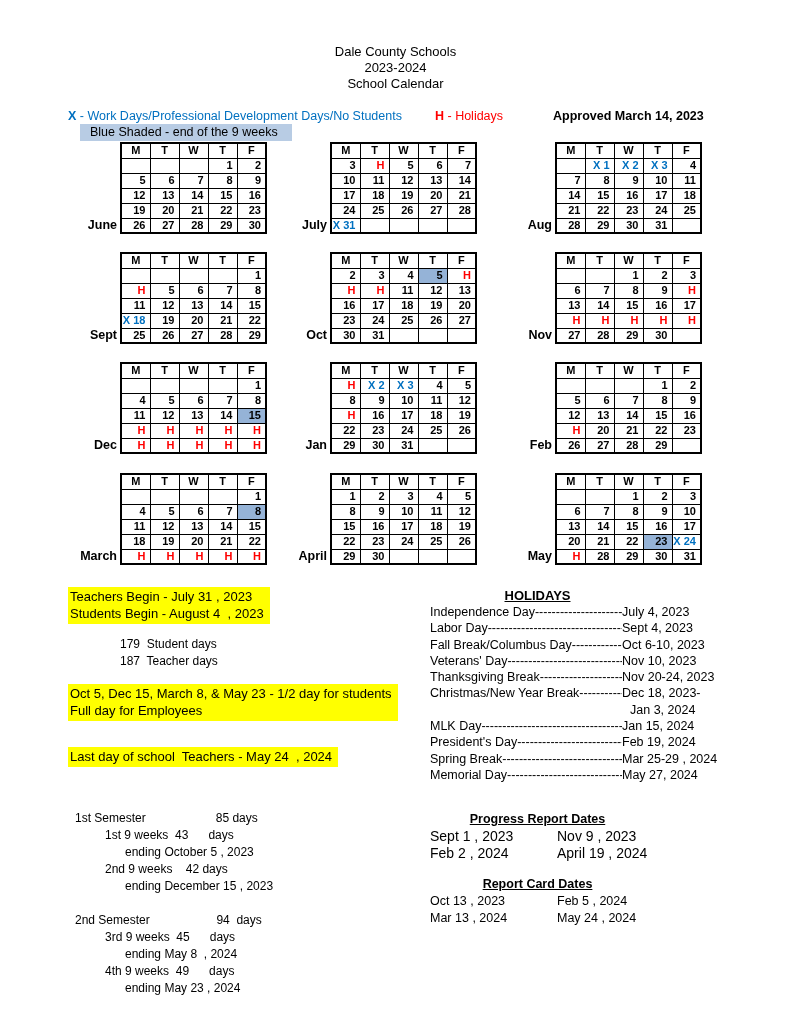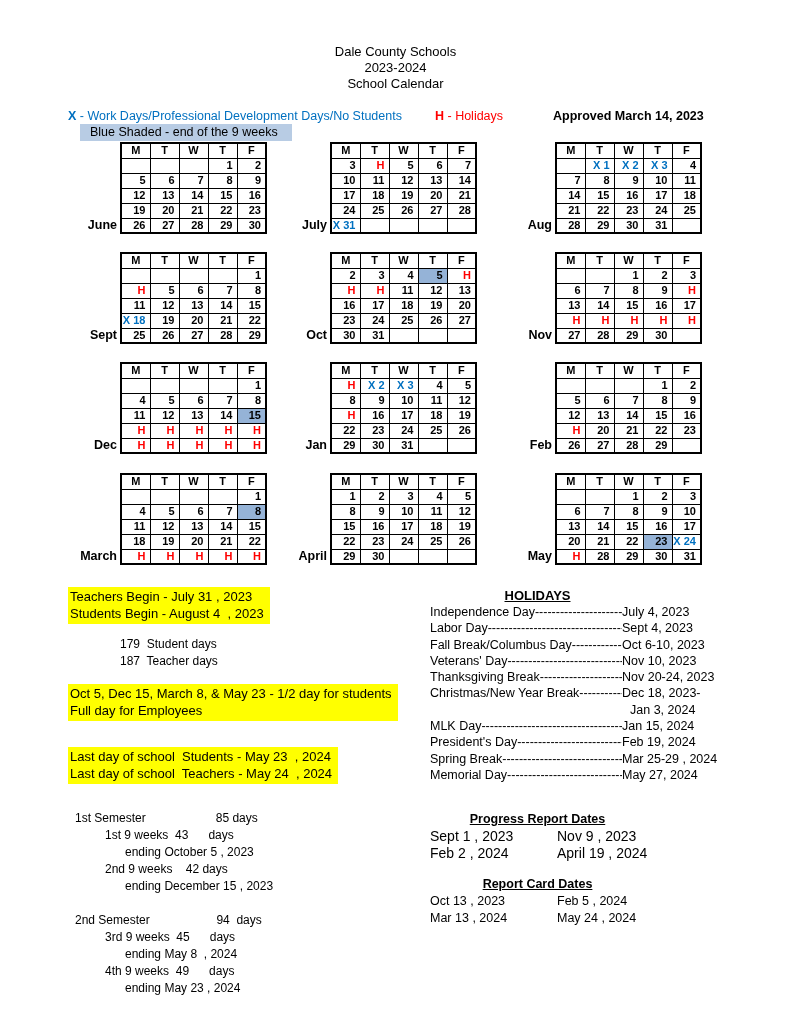--- a/index.html
+++ b/index.html
@@ -676,21 +676,21 @@
               <td>31</td>
             </tr>
           </tbody>
     </table>
   </div>
     </div>
 
   <div class="hl" style="left:68px;top:587px;" id="begin-block"><div>Teachers Begin - July 31 , 2023</div><div>Students Begin - August 4  , 2023</div></div>
   <div class="counts" id="counts-block"><div>179  Student days</div><div>187  Teacher days</div></div>
   <div class="hl" style="left:68px;top:684px;" id="halfday-block"><div>Oct 5, Dec 15, March 8, &amp; May 23 - 1/2 day for students</div><div>Full day for Employees</div></div>
-  <div class="hl" style="left:68px;top:747px;" id="lastday-block"><div>Last day of school  Students - May 23  , 2024</div><div>Last day of school  Teachers - May 24  , 2024</div></div>
+  <div class="hl" style="left:68px;top:747px;" id="lastday-block"><div>Last day of school  Teachers - May 24  , 2024</div></div>
 
   <div class="semester" id="semester-block">
       <div class="sem-line">1st Semester                     85 days</div>
       <div class="sem-line">         1st 9 weeks  43      days</div>
       <div class="sem-line">               ending October 5 , 2023</div>
       <div class="sem-line">         2nd 9 weeks    42 days</div>
       <div class="sem-line">               ending December 15 , 2023</div>
       <div class="sem-line"></div>
       <div class="sem-line">2nd Semester                    94  days</div>
       <div class="sem-line">         3rd 9 weeks  45      days</div>

